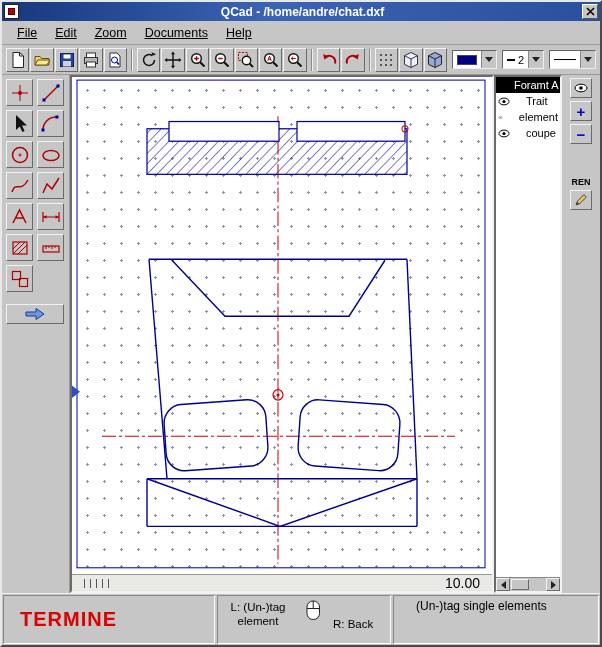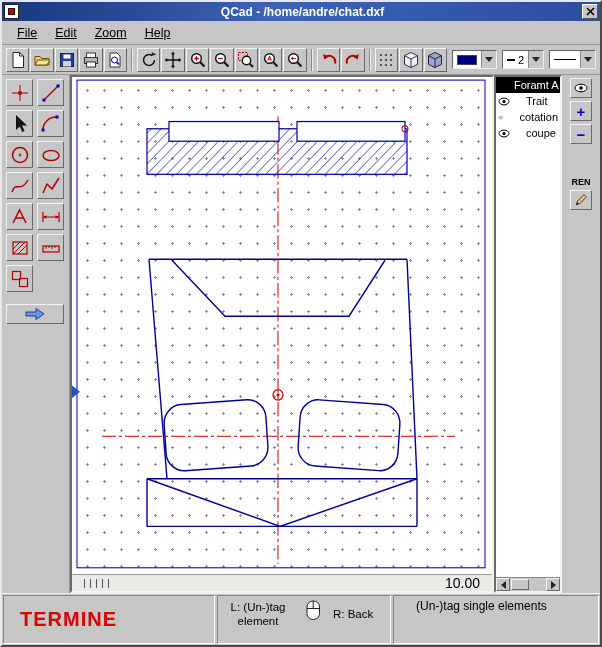--- a/index.html
+++ b/index.html
@@ -96,21 +96,21 @@
   .plusminus { font-size:15px; font-weight:bold; color:#0000cc; line-height:1; }
   .ren-label { font-size:9px; font-weight:bold; margin-top:30px; color:#000; }
   
   .statusbar { flex:0 0 52px; display:flex; background:#c6c6c6; border-top:1px solid #efefef; }
   .status-cell { border:1px solid; border-color:#888 #fff #fff #888; margin:1px; background:#c6c6c6; }
   .cell-mode { width:212px; flex:0 0 212px; display:flex; align-items:center; padding-left:16px; }
   .mode-text { color:#dd0000; font-size:20px; font-weight:bold; letter-spacing:1px; }
   .cell-mouse { width:174px; flex:0 0 174px; display:flex; align-items:flex-start;
     padding:4px 4px; gap:12px; font-size:11.5px; }
   .lhint { width:72px; text-align:center; line-height:1.25; }
-  .rhint { margin-top:8px; }
+  .rhint { margin-top:18px; }
   .cell-action { flex:1; font-size:12px; padding:3px 22px; }
 </style>
 </head>
 <body>
 
 <div class="window">
 
   <div class="titlebar">
     <div class="sysicon">
         <span class="dot"></span>
@@ -120,20 +120,21 @@
       <svg width="9" height="9" viewBox="0 0 9 9">
           <path d="M1 1l7 7M8 1L1 8" stroke="#000" stroke-width="1.6"></path>
         </svg>
     </div>
   </div>
 
   <div class="menubar">
     <span class="menu-item">File</span>
     <span class="menu-item">Edit</span>
     <span class="menu-item">Zoom</span>
+    <span class="menu-item">Documents</span>
     <span class="menu-item">Help</span>
   </div>
 
   <div class="toolbar">
     <button class="tb">
       <svg width="18" height="18" viewBox="0 0 18 18">
           <path d="M4 1.5h6.5L14.5 5v11.5H4z" fill="#fff" stroke="#222"></path>
           <path d="M10.5 1.5V5h4" fill="none" stroke="#222"></path>
         </svg>
     </button>
@@ -436,21 +437,21 @@
               <ellipse cx="6" cy="4.5" rx="5" ry="3.4" fill="#fff" stroke="#000"></ellipse>
               <circle cx="6" cy="4.5" r="1.6" fill="#000"></circle>
             </svg>
           <span>Trait</span>
         </div>
         <div class="layer-row">
           <svg width="12" height="9" viewBox="0 0 12 9">
               <ellipse cx="6" cy="4.5" rx="5" ry="3.4" fill="#ddd" stroke="#999"></ellipse>
               <circle cx="6" cy="4.5" r="1.6" fill="#999"></circle>
             </svg>
-          <span>cotation</span>
+          <span>element</span>
         </div>
         <div class="layer-row">
           <svg width="12" height="9" viewBox="0 0 12 9">
               <ellipse cx="6" cy="4.5" rx="5" ry="3.4" fill="#fff" stroke="#000"></ellipse>
               <circle cx="6" cy="4.5" r="1.6" fill="#000"></circle>
             </svg>
           <span>coupe</span>
         </div>
       </div>
       <div class="hscroll">

